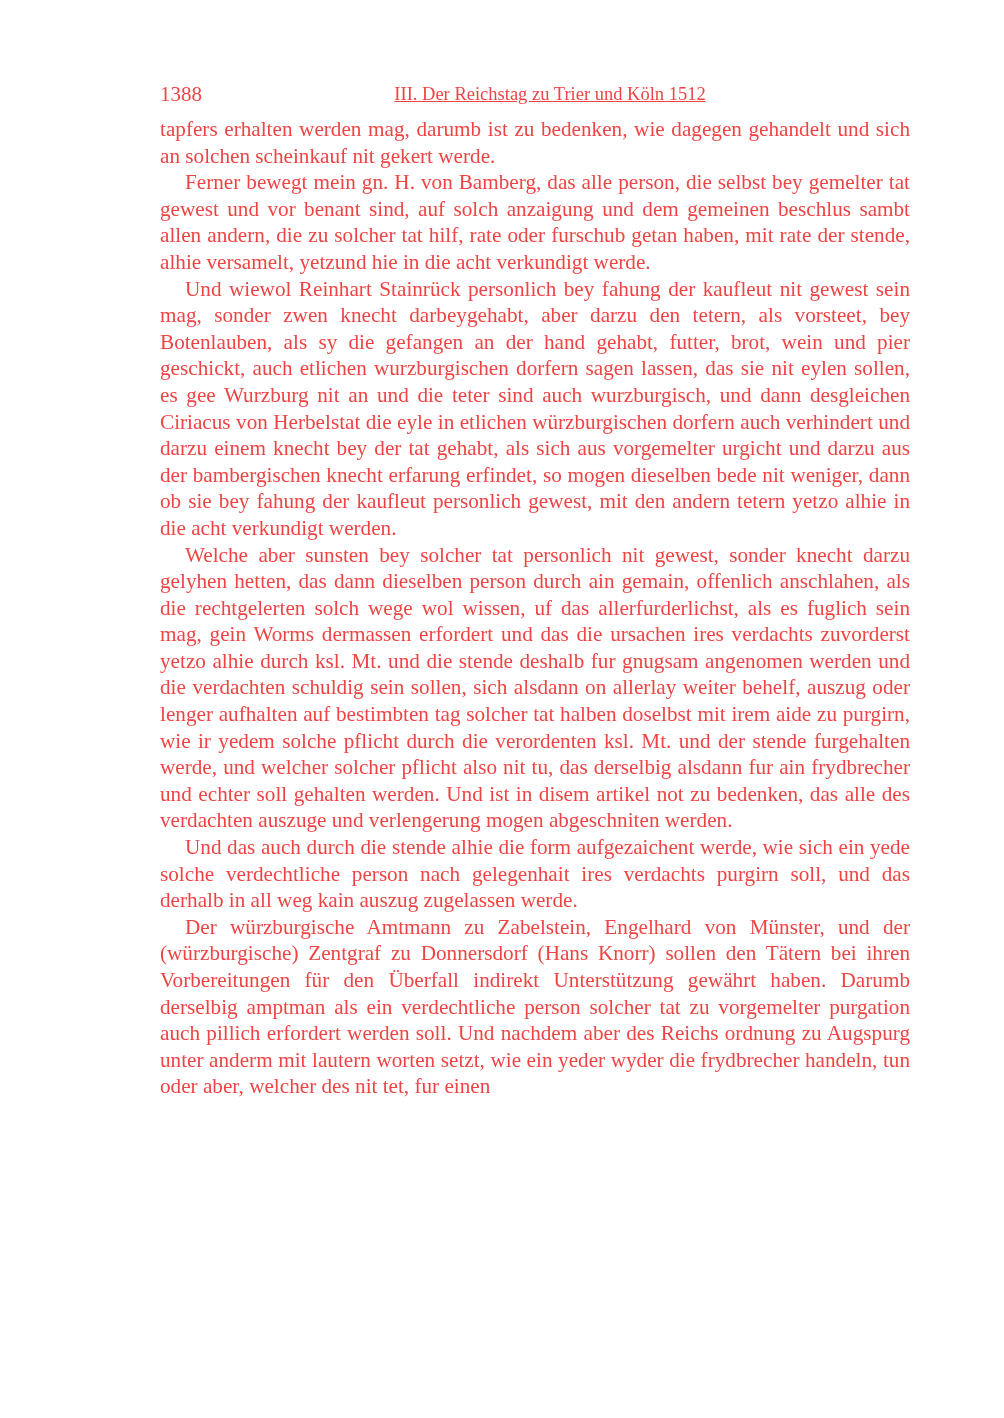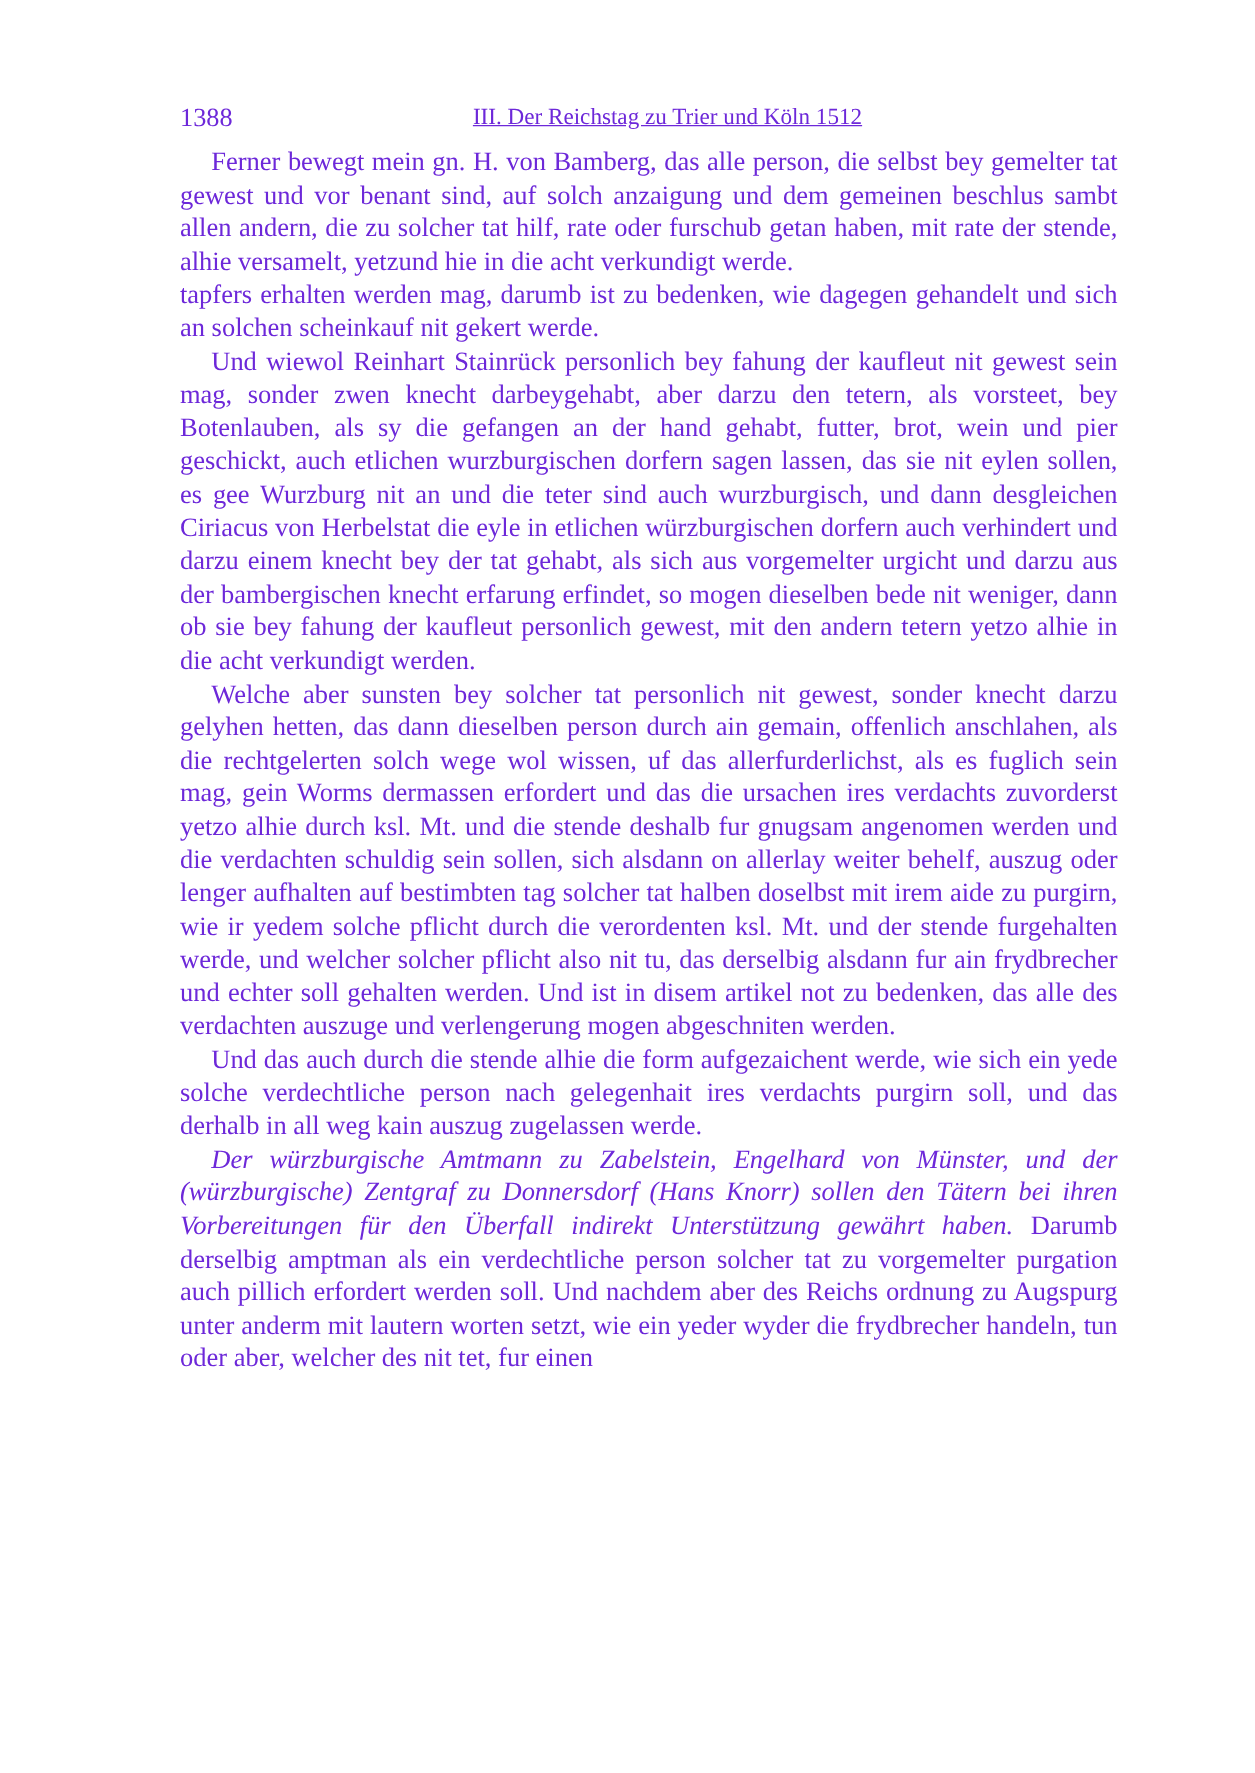--- a/index.html
+++ b/index.html
@@ -1,42 +1,42 @@
 <!DOCTYPE html>
 <html><head>
 <meta charset="utf-8">
 <style>
   html, body { margin: 0; padding: 0; background: #ffffff; }
   body { width: 1004px; height: 1418px; position: relative; overflow: hidden; }
   .page {
-    position: absolute; left: 144px; top: 80px; width: 750px;
+    position: absolute; left: 160px; top: 80px; width: 750px;
     font-family: "Liberation Serif", "DejaVu Serif", serif;
-    color: #6d28d9;
+    color: #ef4444;
   }
   .running-head {
     position: relative; height: 28px; font-size: 19px; line-height: 28px;
     margin-bottom: 8px;
   }
   .page-number { position: absolute; left: 0; top: 0; font-size: 21px; }
   .running-title { position: absolute; left: 0; right: 0; text-align: center; top: 0; font-size: 18.5px; padding-left: 30px; text-decoration: underline; }
   .body-text { font-size: 21.2px; line-height: 26.6px; text-align: justify; hyphens: manual; }
   .para { margin: 0; text-indent: 25px; }
   .para.first { text-indent: 0; }
-  .italic { font-style: italic; }
+  .italic { }
 </style>
 </head>
 <body>
 
 <div class="page">
   <div class="running-head">
     <span class="page-number">1388</span>
     <span class="running-title">III. Der Reichstag zu Trier und Köln 1512</span>
   </div>
 
   <div class="body-text">
+    <p class="para first">tapfers erhalten werden mag, darumb ist zu bedenken, wie dagegen gehandelt und sich an solchen scheinkauf nit gekert werde.</p>
     <p class="para">Ferner bewegt mein gn. H. von Bamberg, das alle person, die selbst bey ge­melter tat gewest und vor benant sind, auf solch anzaigung und dem gemeinen beschlus sambt allen andern, die zu solcher tat hilf, rate oder furschub getan haben, mit rate der stende, alhie versamelt, yetzund hie in die acht verkundigt werde.</p>
-    <p class="para first">tapfers erhalten werden mag, darumb ist zu bedenken, wie dagegen gehandelt und sich an solchen scheinkauf nit gekert werde.</p>
     <p class="para">Und wiewol Reinhart Stainrück personlich bey fahung der kaufleut nit gewest sein mag, sonder zwen knecht darbeygehabt, aber darzu den tetern, als vorsteet, bey Botenlauben, als sy die gefangen an der hand gehabt, futter, brot, wein und pier geschickt, auch etlichen wurzburgischen dorfern sagen lassen, das sie nit eylen sollen, es gee Wurzburg nit an und die teter sind auch wurzburgisch, und dann desgleichen Ciriacus von Herbelstat die eyle in etlichen würzburgischen dorfern auch verhindert und darzu einem knecht bey der tat gehabt, als sich aus vorgemelter urgicht und darzu aus der bambergischen knecht erfarung erfindet, so mogen dieselben bede nit weniger, dann ob sie bey fahung der kaufleut personlich gewest, mit den andern tetern yetzo alhie in die acht verkundigt werden.</p>
     <p class="para">Welche aber sunsten bey solcher tat personlich nit gewest, sonder knecht darzu gelyhen hetten, das dann dieselben person durch ain gemain, offenlich anschlahen, als die rechtgelerten solch wege wol wissen, uf das allerfurderlichst, als es fuglich sein mag, gein Worms dermassen erfordert und das die ursachen ires verdachts zuvorderst yetzo alhie durch ksl. Mt. und die stende deshalb fur gnugsam angenomen werden und die verdachten schuldig sein sollen, sich alsdann on allerlay weiter behelf, auszug oder lenger aufhalten auf bestimbten tag solcher tat halben doselbst mit irem aide zu purgirn, wie ir yedem solche pflicht durch die verordenten ksl. Mt. und der stende furgehalten werde, und welcher solcher pflicht also nit tu, das derselbig alsdann fur ain frydbrecher und echter soll gehalten werden. Und ist in disem artikel not zu bedenken, das alle des verdachten auszuge und verlengerung mogen abgeschniten werden.</p>
     <p class="para">Und das auch durch die stende alhie die form aufgezaichent werde, wie sich ein yede solche verdechtliche person nach gelegenhait ires verdachts purgirn soll, und das derhalb in all weg kain auszug zugelassen werde.</p>
     <p class="para"><span class="italic">Der würzburgische Amtmann zu Zabelstein, Engelhard von Münster, und der (würzburgische) Zentgraf zu Donnersdorf (Hans Knorr) sollen den Tätern bei ihren Vorbereitungen für den Überfall indirekt Unterstützung gewährt haben.</span><span> Darumb derselbig amptman als ein verdechtliche person solcher tat zu vorgemelter purgation auch pillich erfordert werden soll. Und nachdem aber des Reichs ordnung zu Augspurg unter anderm mit lautern worten setzt, wie ein yeder wyder die frydbrecher handeln, tun oder aber, welcher des nit tet, fur einen</span></p>
   </div>
 </div>
 
 </body></html>

